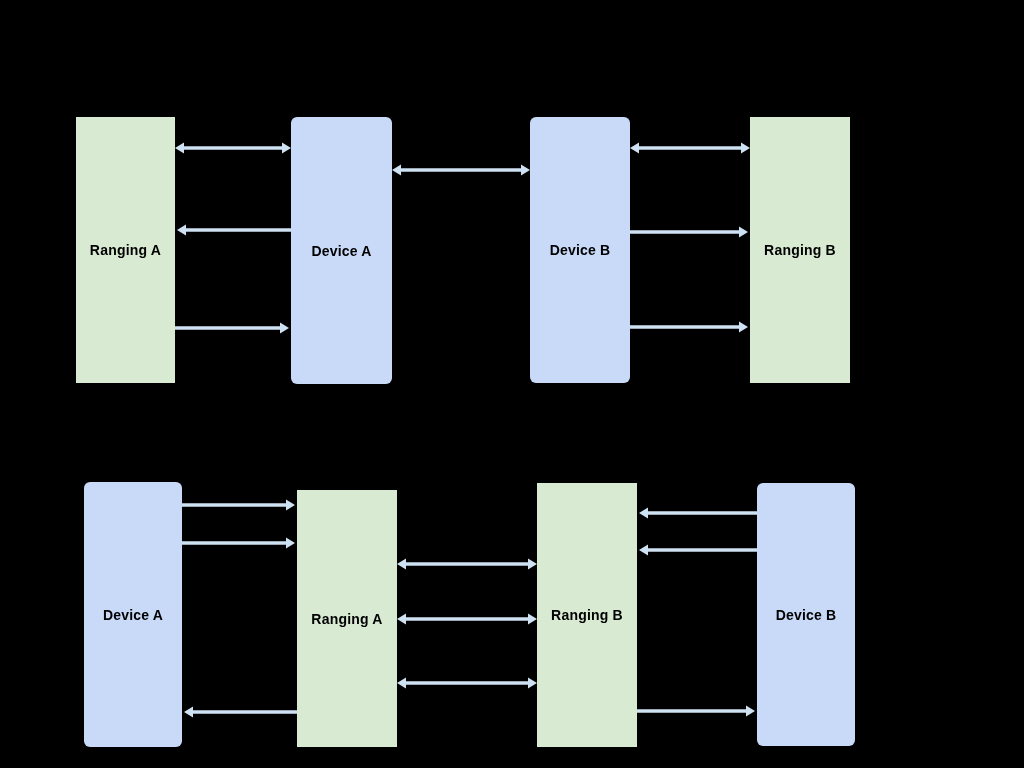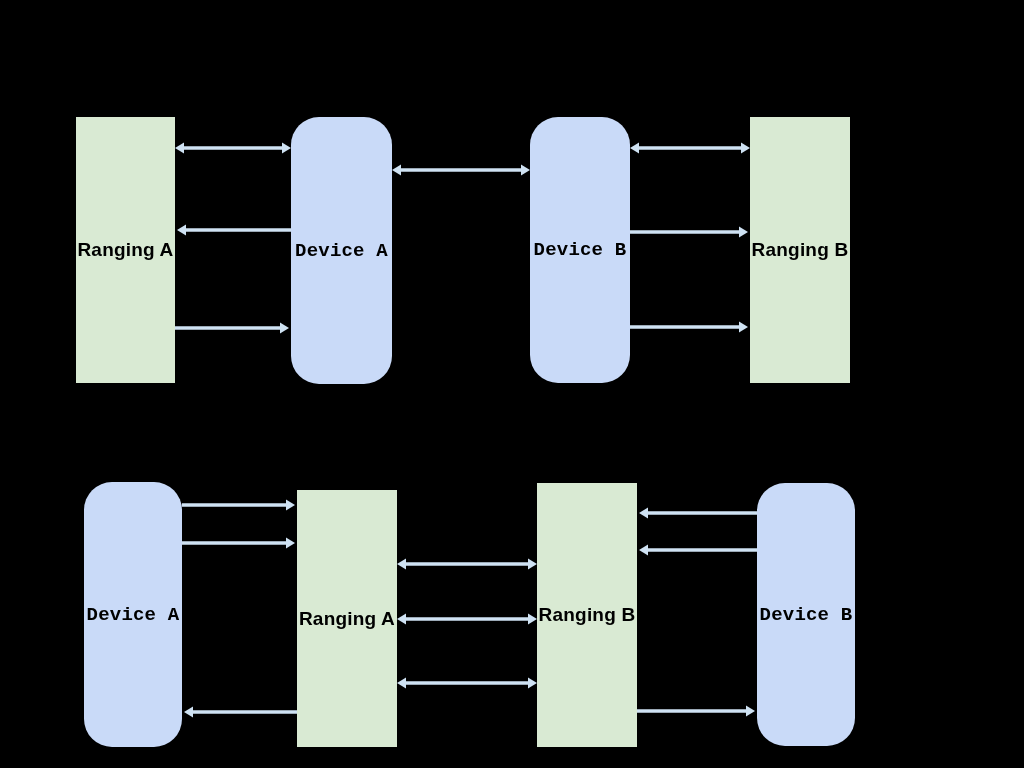--- a/index.html
+++ b/index.html
@@ -24,26 +24,25 @@
     pointer-events: none;
   }
   .node {
     position: absolute;
     display: flex;
     align-items: center;
     justify-content: center;
     box-sizing: border-box;
   }
   .node.device {
-    border-radius: 28px;
-    font-family: Liberation Mono, monospace;
+    border-radius: 6px;
   }
   .node-label {
     font-weight: bold;
-    font-size: 19px;
+    font-size: 14px;
     letter-spacing: 0.2px;
     color: #000000;
     white-space: nowrap;
   }
 </style>
 </head>
 <body>
 
 <div class="stage">
   <svg class="arrow-layer" id="arrow-layer" viewBox="0 0 1024 768">

